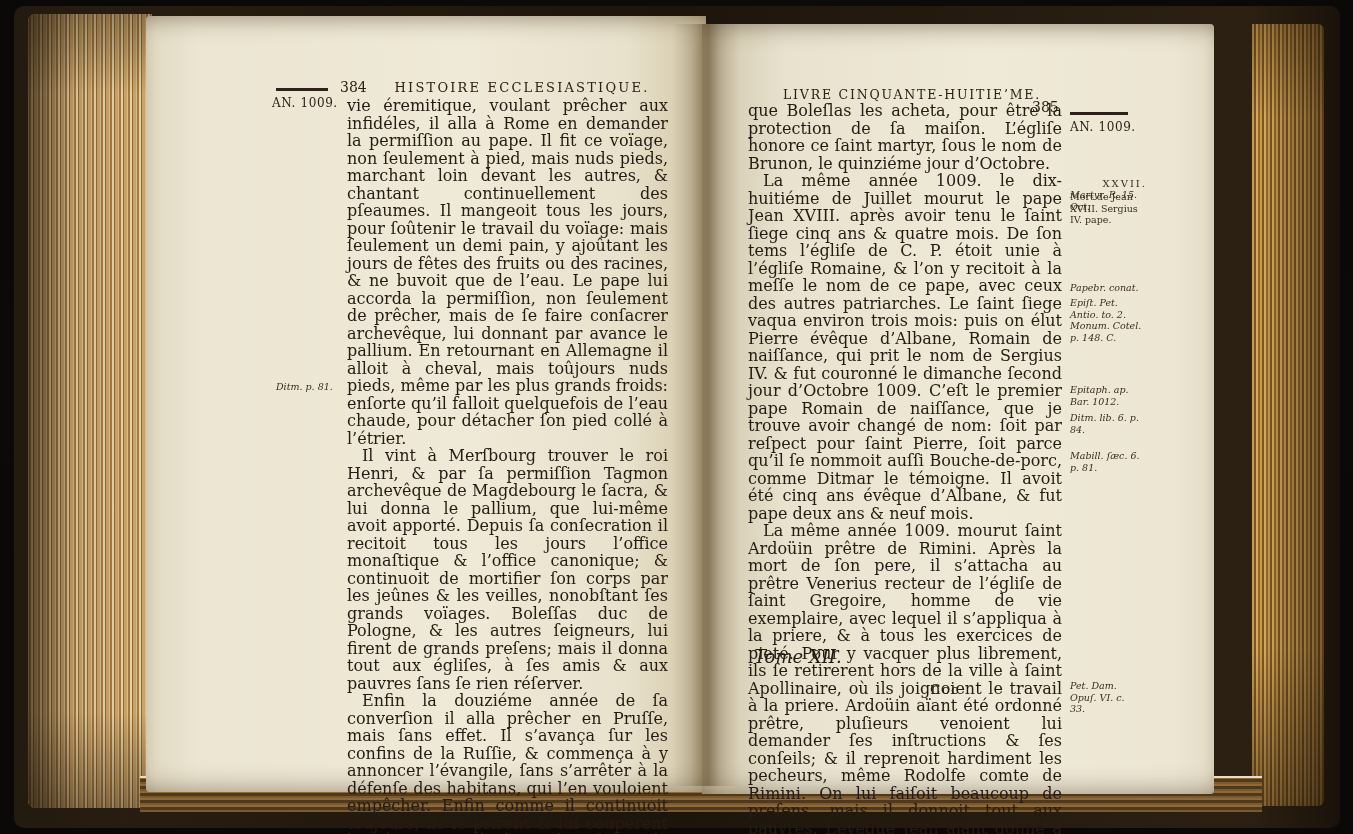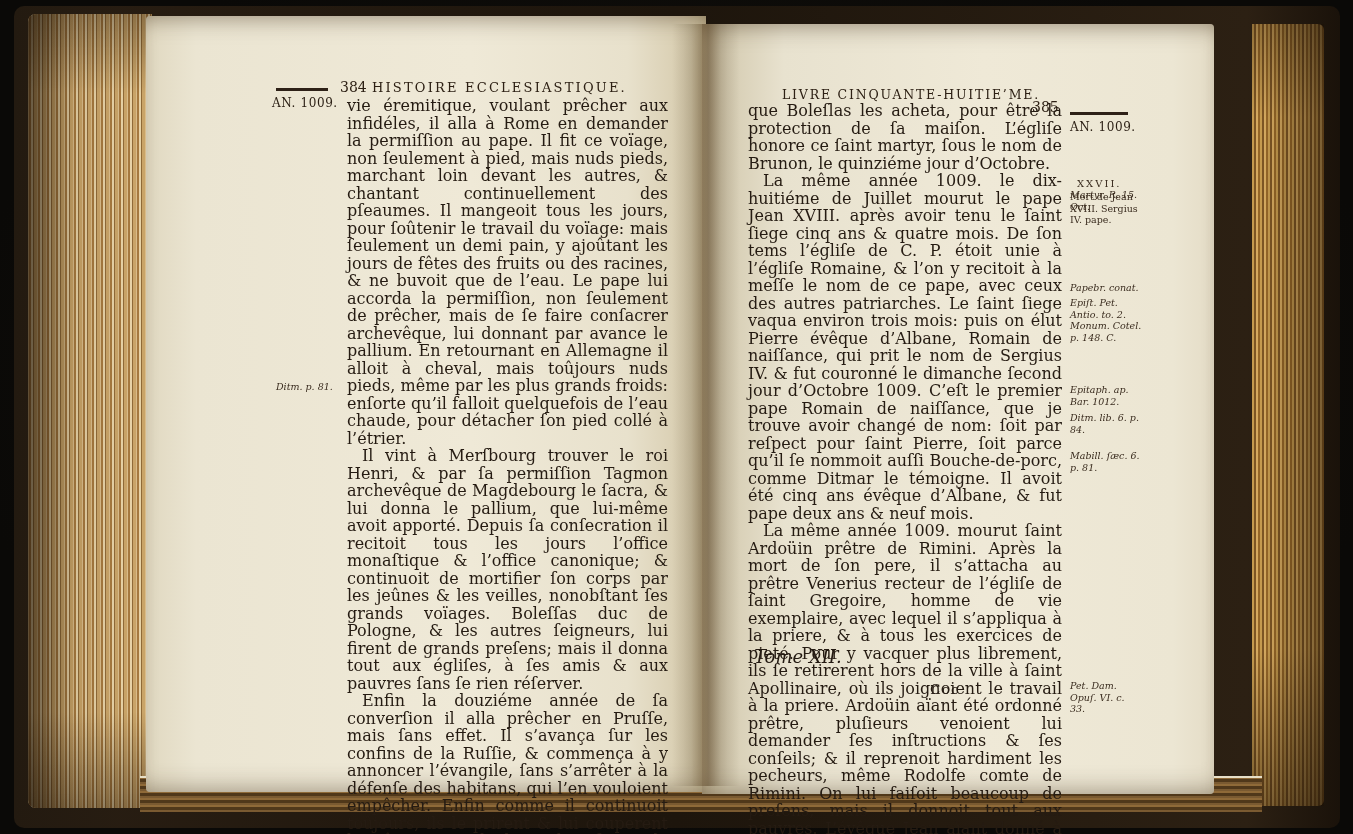--- a/index.html
+++ b/index.html
@@ -25,21 +25,21 @@
         box-shadow:inset 0 16px 22px -14px rgba(70,50,25,.5), inset 0 -18px 24px -16px rgba(60,42,20,.45);}
   .page-left{left:146px;top:16px;width:560px;height:776px;border-radius:4px 0 0 4px;
         background:linear-gradient(90deg,#e0d8c0 0%,#ebe5d2 9%,#efe9d7 58%,#e8e1cc 86%,#d8cdb0 96%,#c7ba98 100%);}
   .page-right{left:702px;top:24px;width:512px;height:770px;border-radius:0 4px 4px 0;
         background:linear-gradient(90deg,#bcae8f 0%,#d6cdb3 5%,#e8e2cf 16%,#efe9d7 55%,#ece6d3 92%,#e4dcc6 100%);}
   .gutter{position:absolute;z-index:4;left:672px;top:24px;width:68px;height:762px;pointer-events:none;
         background:linear-gradient(90deg,rgba(59,42,20,0) 0%,rgba(59,42,20,.16) 28%,rgba(84,60,28,.42) 47%,rgba(74,52,24,.46) 53%,rgba(59,42,20,.16) 72%,rgba(59,42,20,0) 100%);}
   .abs{position:absolute;}
   .rule{background:#2e2117;height:3px;}
   .an{font-size:12px;letter-spacing:.6px;color:#2a1e13;}
-  .running{font-size:13px;letter-spacing:2.2px;color:#2d2014;white-space:nowrap;}
+  .running{font-size:13px;letter-spacing:2.2px;color:#2d2014;white-space:nowrap;text-align:center;}
   .pagenum{font-size:14px;color:#2d2014;}
   .body-col{font-size:16px;line-height:17.5px;text-align:justify;color:#251b12;}
   .body-col p{margin:0;}
   .body-col p.indent{text-indent:15px;}
   .catchword{text-align:right;}
   .mnote{font-size:9.5px;line-height:11.5px;color:#3a2c1f;}
   .mnote.it{font-style:italic;margin-top:44px;}
   .mnote.num{letter-spacing:2px;padding-left:3px;font-size:10px;}
   .tome{font-style:italic;font-size:18px;}
   .sig{font-size:13.5px;letter-spacing:1.5px;}
@@ -78,21 +78,21 @@
       <p class="indent">La même année 1009. le dix-huitiéme de Juillet mourut le pape Jean XVIII. après avoir tenu le ſaint ſiege cinq ans &amp; quatre mois. De ſon tems l’égliſe de C. P. étoit unie à l’égliſe Romaine, &amp; l’on y recitoit à la meſſe le nom de ce pape, avec ceux des autres patriarches. Le ſaint ſiege vaqua environ trois mois: puis on élut Pierre évêque d’Albane, Romain de naiſſance, qui prit le nom de Sergius IV. &amp; fut couronné le dimanche ſecond jour d’Octobre 1009. C’eſt le premier pape Romain de naiſſance, que je trouve avoir changé de nom: ſoit par reſpect pour ſaint Pierre, ſoit parce qu’il ſe nommoit auſſi Bouche-de-porc, comme Ditmar le témoigne. Il avoit été cinq ans évêque d’Albane, &amp; fut pape deux ans &amp; neuf mois.</p>
       <p class="indent">La même année 1009. mourut ſaint Ardoüin prêtre de Rimini. Après la mort de ſon pere, il s’attacha au prêtre Venerius recteur de l’égliſe de ſaint Gregoire, homme de vie exemplaire, avec lequel il s’appliqua à la priere, &amp; à tous les exercices de pieté. Pour y vacquer plus librement, ils ſe retirerent hors de la ville à ſaint Apollinaire, où ils joignoient le travail à la priere. Ardoüin aïant été ordonné prêtre, pluſieurs venoient lui demander ſes inſtructions &amp; ſes conſeils; &amp; il reprenoit hardiment les pecheurs, même Rodolfe comte de Rimini. On lui faiſoit beaucoup de preſens, mais il donnoit tout aux pauvres. L’évêque Jean aïant donné à Venerius l’abbaye de ſaint Gaudence, Ardoüin s’y retira avec lui, &amp; y finit ſaintement ſes jours le quinziéme d’Août 1009. &amp; il ſe fit</p>
     </div>
 
     <div class="abs tome" style="left:52px;top:622px;">Tome XII.</div>
     <div class="abs sig" style="left:228px;top:625px;margin-top:32px;">Ccc</div>
 
     <div class="abs rule" style="left:368px;top:88px;width:58px;"></div>
     <div class="abs an" style="left:368px;top:96px;">AN. 1009.</div>
     <div class="abs mnote it" style="left:368px;top:121px;width:72px;">Martyr. R. 15. Oct.</div>
-    <div class="abs mnote num" style="left:372px;top:154px;width:70px;">XXVII.</div>
+    <div class="abs mnote num" style="left:372px;top:154px;width:70px;text-align:right;">XXVII.</div>
     <div class="abs mnote" style="left:368px;top:167px;width:72px;">Mort de Jean XVIII. Sergius IV. pape.</div>
     <div class="abs mnote it" style="left:368px;top:214px;width:72px;">Papebr. conat.</div>
     <div class="abs mnote it" style="left:368px;top:229px;width:72px;">Epiſt. Pet. Antio. to. 2. Monum. Cotel. p. 148. C.</div>
     <div class="abs mnote it" style="left:368px;top:316px;width:72px;">Epitaph. ap. Bar. 1012.</div>
     <div class="abs mnote it" style="left:368px;top:344px;width:72px;">Ditm. lib. 6. p. 84.</div>
     <div class="abs mnote it" style="left:368px;top:382px;width:72px;">Mabill. ſæc. 6. p. 81.</div>
     <div class="abs mnote it" style="left:368px;top:612px;width:72px;">Pet. Dam. Opuſ. VI. c. 33.</div>
   </div>
 
   <div class="gutter"></div>

